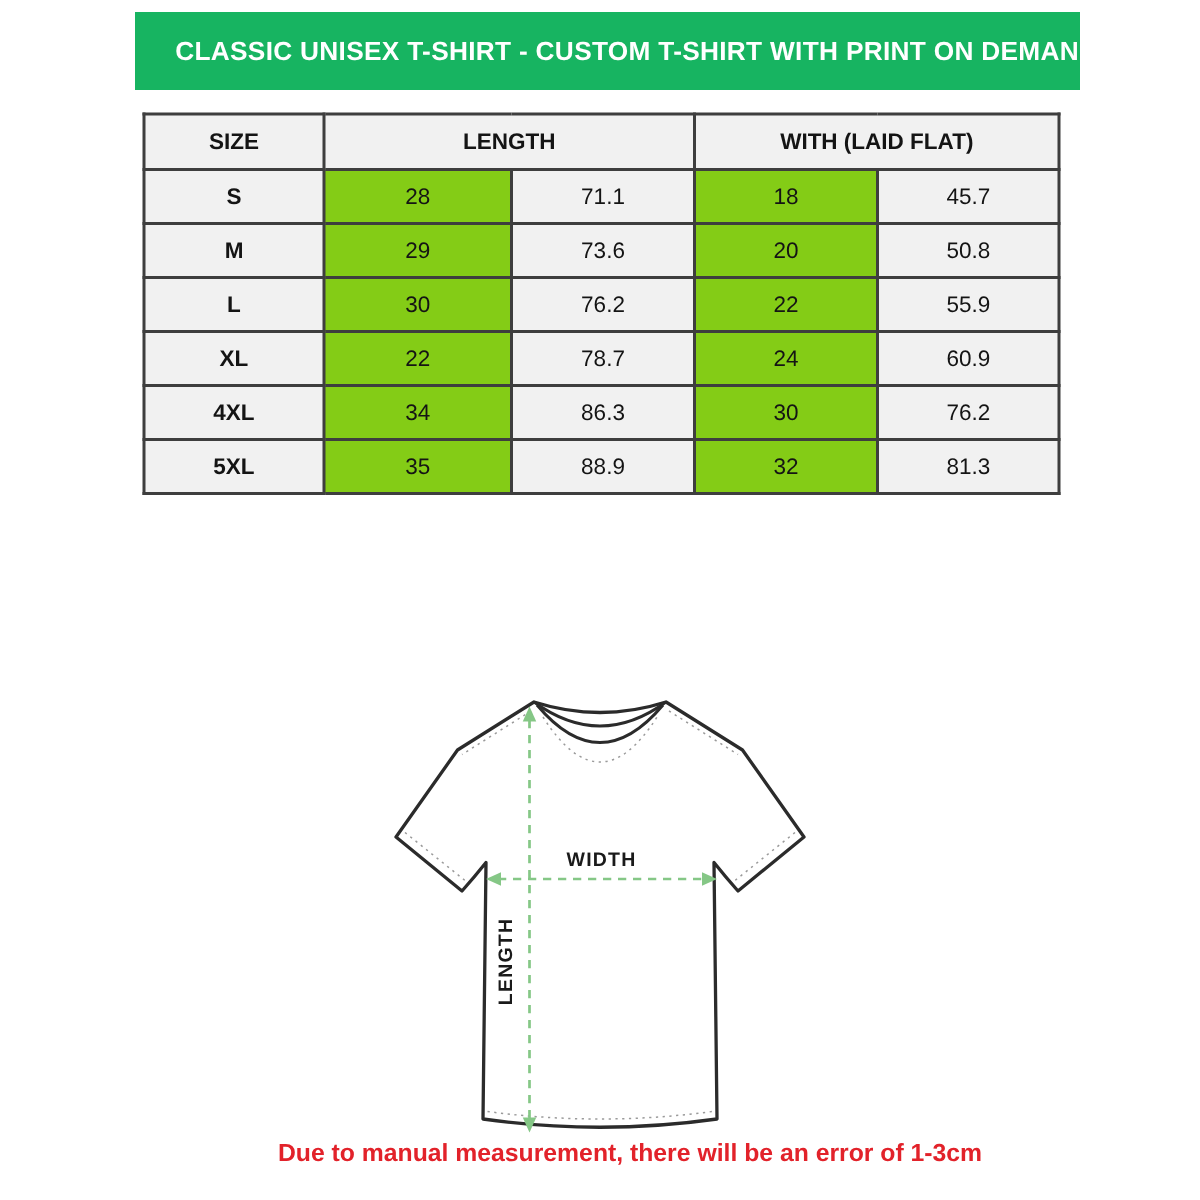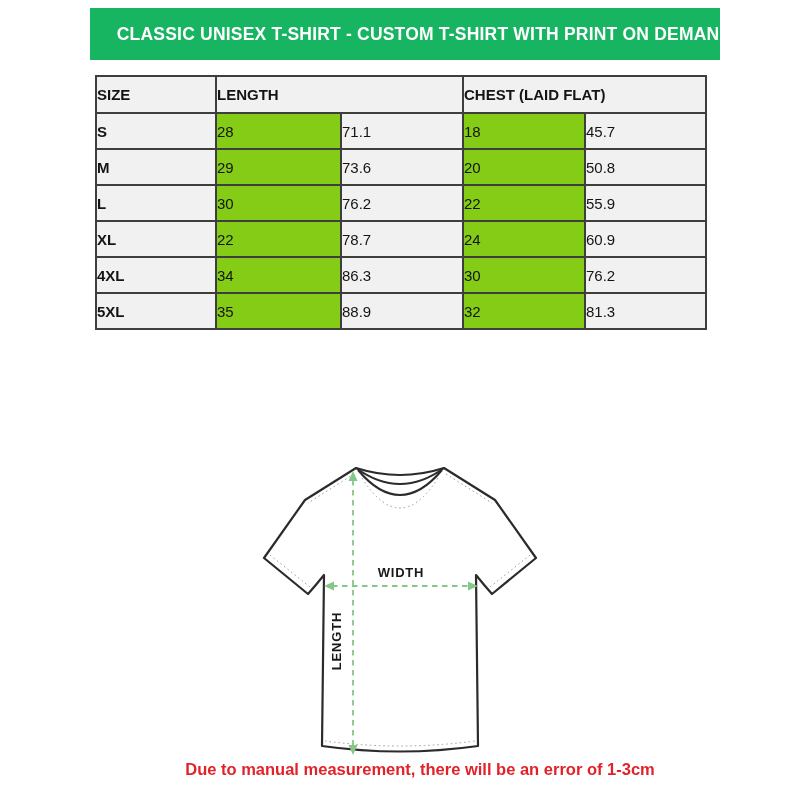--- a/index.html
+++ b/index.html
@@ -20,21 +20,21 @@
     color: #ffffff; font-weight: bold; font-size: 17.5px;
     letter-spacing: 0.2px; white-space: nowrap; margin-left: 39px;
   }
   
   table.size-chart {
     position: absolute; left: 95px; top: 75px;
     width: 610px; border-collapse: collapse; table-layout: fixed;
   }
   .size-chart th, .size-chart td {
     border: 2px solid #3e3e3e;
-    text-align: left; vertical-align: middle;
+    text-align: center; vertical-align: middle;
     padding: 0; font-size: 15px; color: #141414;
   }
   .size-chart thead tr { height: 37px; }
   .size-chart tbody tr { height: 36px; }
   .size-chart th { font-weight: bold; background: #f1f1f1; }
   td.cell-gray { background: #f1f1f1; }
   td.cell-white { background: #84cc16; }
   td.cell-size { font-weight: bold; }
   td.cell-num { font-weight: normal; }
   
@@ -70,21 +70,21 @@
     <col style="width:120px">
       <col style="width:125px">
       <col style="width:122px">
       <col style="width:122px">
       <col style="width:121px">
   </colgroup>
   <thead>
     <tr>
       <th>SIZE</th>
       <th colspan="2">LENGTH</th>
-      <th colspan="2">CHEST (LAID FLAT)</th>
+      <th colspan="2">WITH (LAID FLAT)</th>
     </tr>
   </thead>
   <tbody>
     <tr>
       <td class="cell-gray cell-size">S</td>
       <td class="cell-white cell-num">28</td>
       <td class="cell-gray cell-num">71.1</td>
       <td class="cell-white cell-num">18</td>
       <td class="cell-gray cell-num">45.7</td>
     </tr>

